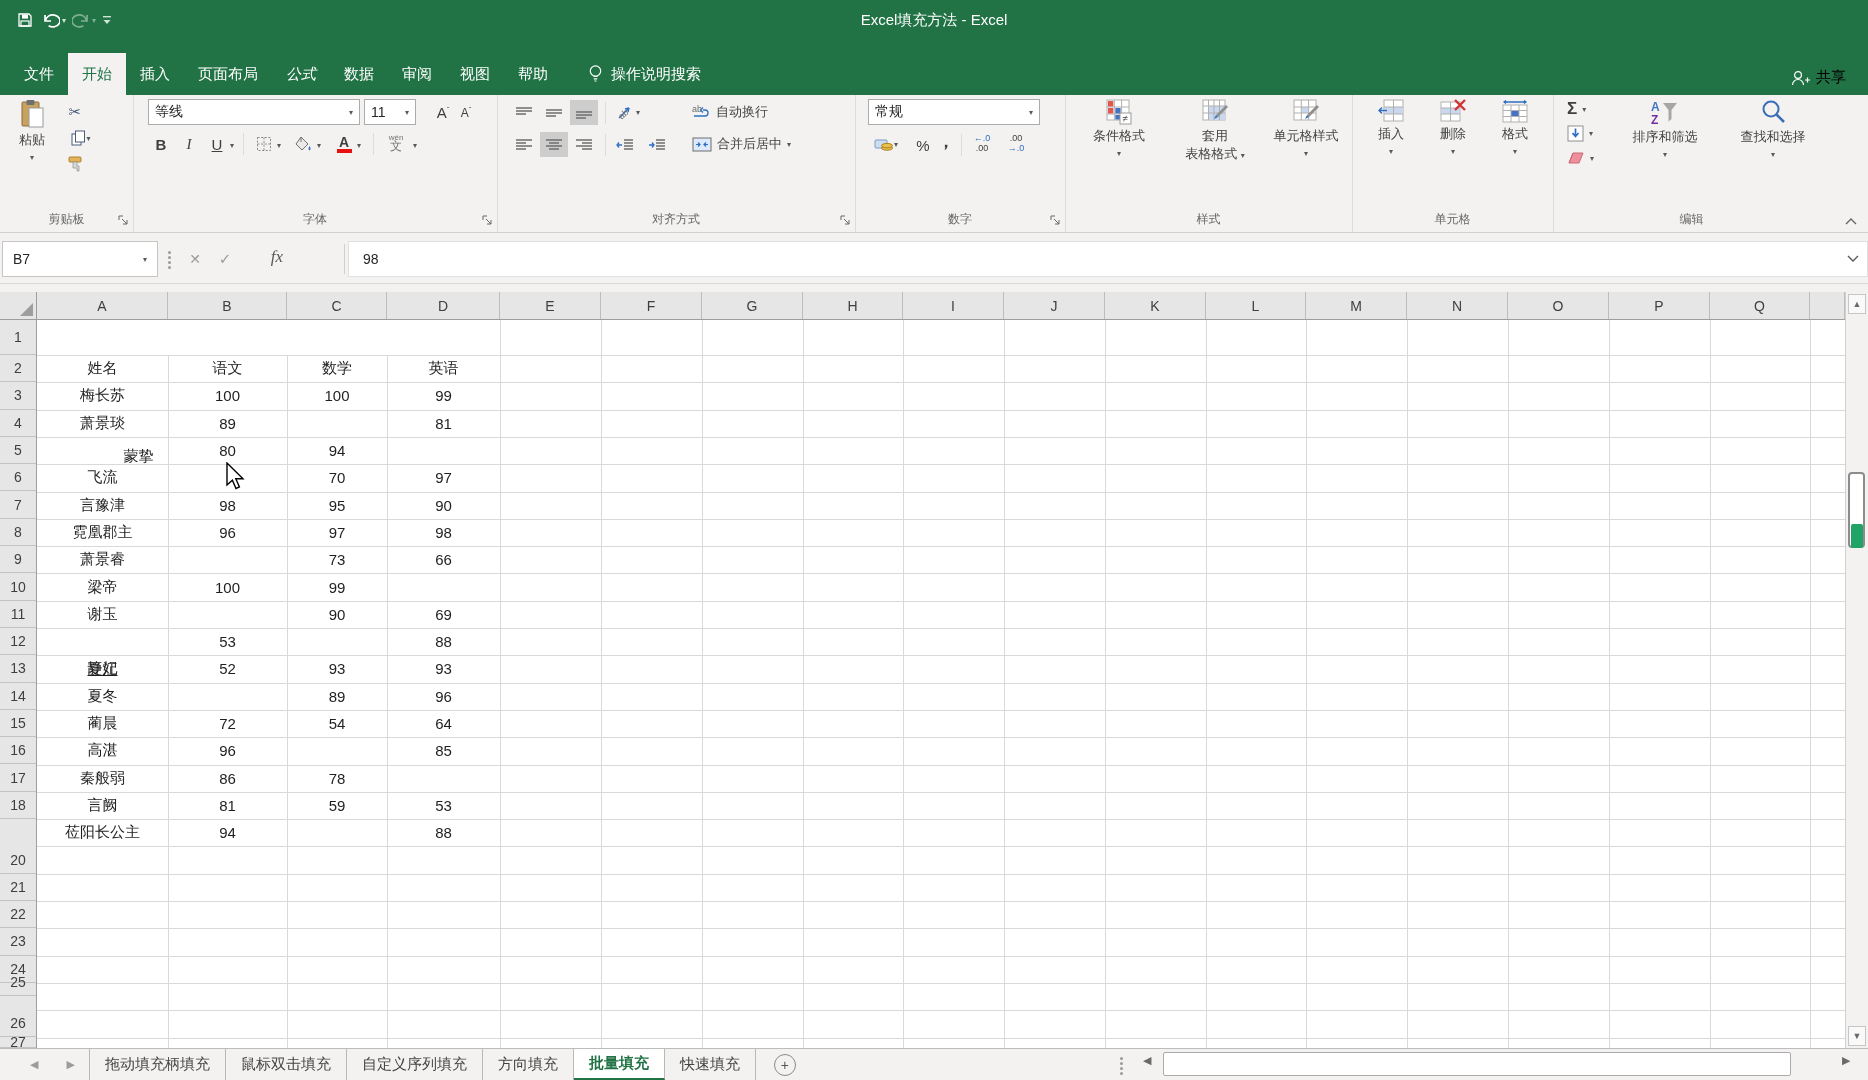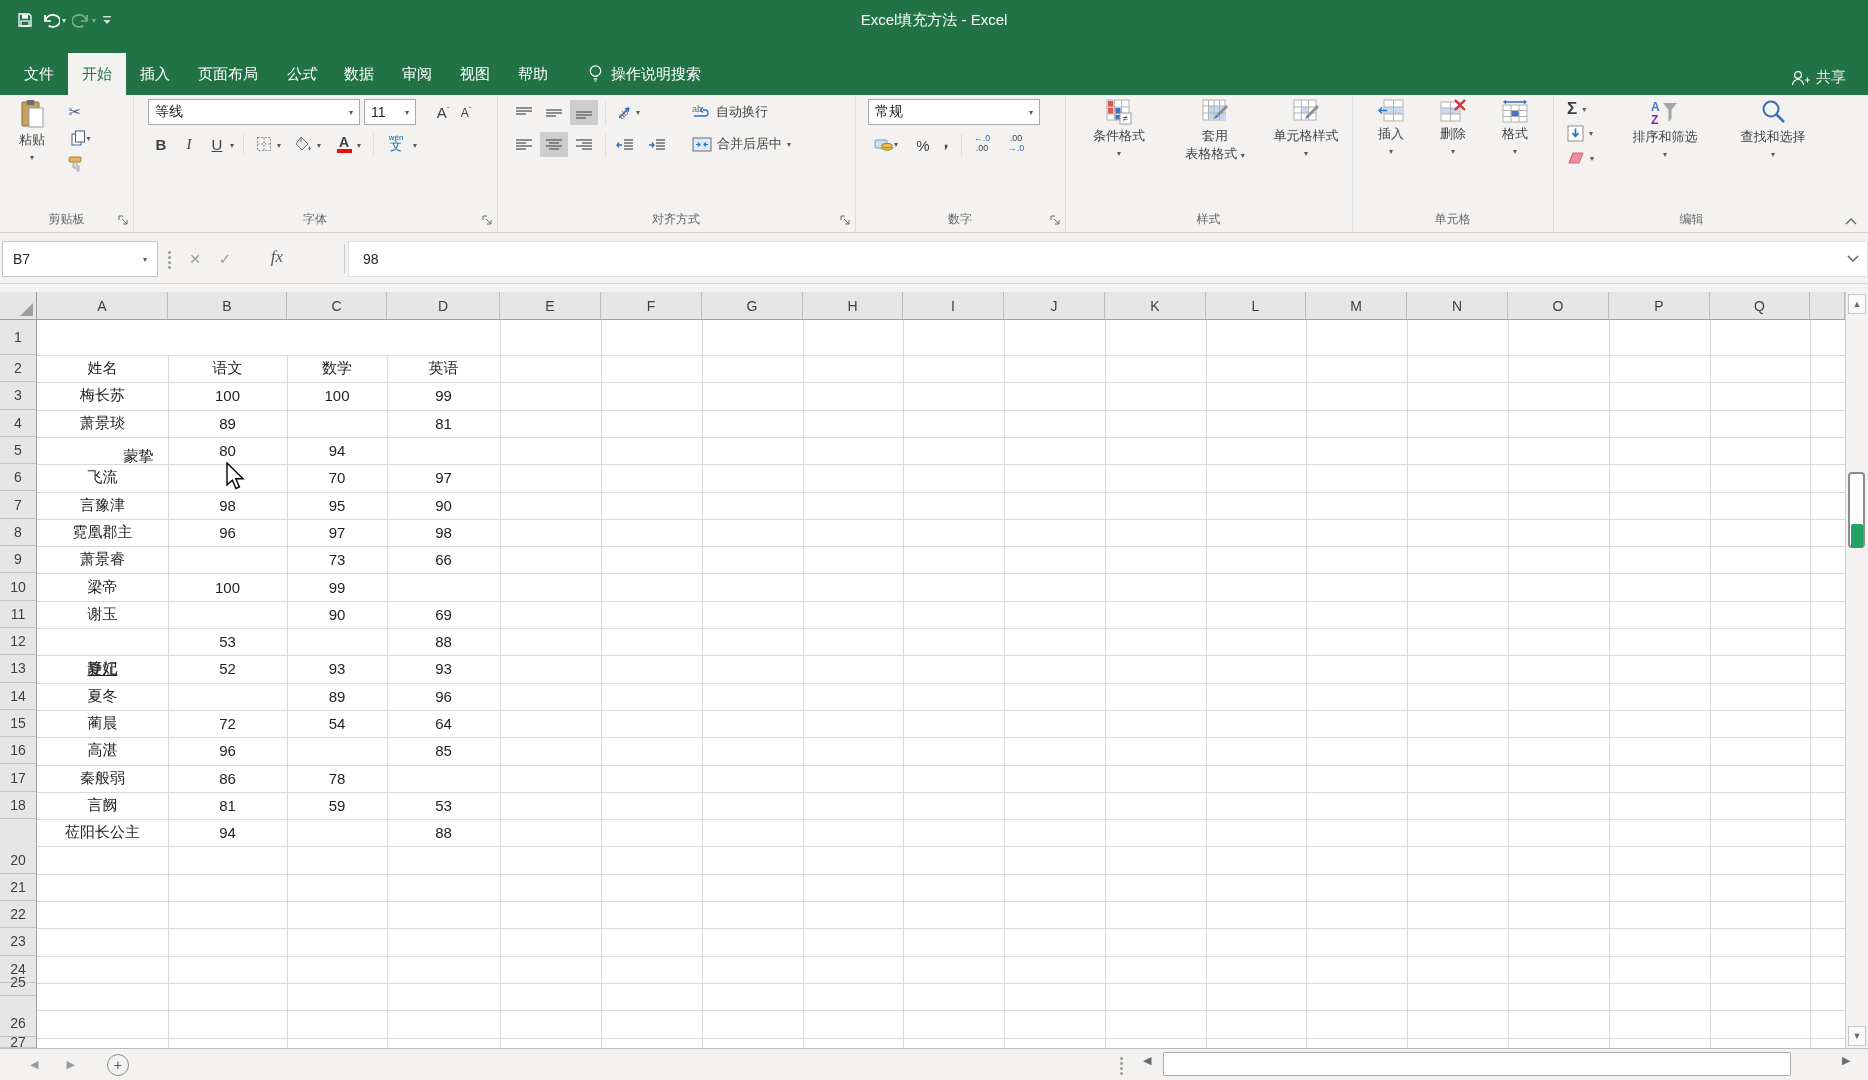--- a/index.html
+++ b/index.html
@@ -17,40 +17,40 @@
   .tb-right{position:absolute;right:0;top:0;height:40px;display:flex;align-items:center;}
   .login-btn{background:#8fb99e;color:#f2f7f3;font-size:14px;border:none;padding:4px 14px;margin-right:28px;cursor:default;}
   .winbtn{width:30px;height:40px;display:flex;align-items:center;justify-content:center;margin:0 8px;}
 
   
   .menubar{position:absolute;left:0;top:40px;width:1868px;height:55px;background:#217346;display:flex;align-items:flex-end;}
   .menu-tabs{display:flex;height:42px;margin-left:10px;}
   .mtab{color:#fff;font-size:15px;padding:0 14px;display:flex;align-items:center;height:42px;}
   .mtab.active{background:#f3f2f1;color:#217346;}
   .tellme{display:flex;align-items:center;gap:8px;color:#fff;font-size:15px;margin-left:26px;height:42px;}
-  .share{position:absolute;right:22px;bottom:8px;display:flex;align-items:center;gap:6px;color:#e5e5e5;font-size:15px;}
+  .share{position:absolute;right:22px;bottom:8px;display:flex;align-items:center;gap:6px;color:#000000;font-size:15px;}
 
   
   .ribbon{position:absolute;left:0;top:95px;width:1868px;height:137px;background:#f3f2f1;border-bottom:1px solid #d2d0ce;}
   .rgroup{position:absolute;top:0;height:137px;border-right:1px solid #dcdcdc;}
   .glabel{position:absolute;bottom:4px;left:0;width:100%;text-align:center;font-size:12px;color:#666;}
   .launcher{position:absolute;right:4px;bottom:6px;width:11px;height:11px;}
   .bigbtn{position:absolute;display:flex;flex-direction:column;align-items:center;gap:3px;font-size:13px;color:#444;text-align:center;line-height:15px;}
   .minibtn{position:absolute;width:26px;height:22px;display:flex;align-items:center;justify-content:center;}
   .dd{font-size:8px;color:#595959;}
   .combo{position:absolute;background:#fff;border:1px solid #ababab;display:flex;align-items:center;font-size:14px;color:#262626;padding:0 6px;box-sizing:border-box;}
   .combo .dd{margin-left:auto;}
   .fbtn{position:absolute;width:26px;height:26px;display:flex;align-items:center;justify-content:center;font-size:15px;color:#3f3f3f;}
   .tgl{position:absolute;width:28px;height:25px;display:flex;align-items:center;justify-content:center;}
   .tgl.sel{background:#cdcdcd;}
   .lblbtn{position:absolute;display:flex;align-items:center;gap:5px;font-size:13px;color:#444;}
   .vsep{position:absolute;width:1px;background:#dcdcdc;}
   .fontcolor-a{font-weight:bold;font-size:14px;color:#3f3f3f;line-height:12px;}
   .redbar{width:15px;height:4px;background:#e81010;margin-top:1px;}
-  .wenbox{display:flex;flex-direction:column;align-items:center;line-height:8px;color:#0369a1;justify-content:center;}
+  .wenbox{display:flex;flex-direction:column;align-items:center;line-height:8px;color:#737373;justify-content:center;}
   .wenbox small{font-size:8px;}.wenbox span{font-size:12px;}
   .decbtn{position:absolute;font-size:9px;line-height:10px;color:#3f3f3f;text-align:center;width:30px;}
   .decbtn b{color:#2f6fc1;font-weight:normal;}
 
   
   .fbar{position:absolute;left:0;top:234px;width:1868px;height:50px;background:#f3f2f1;border-bottom:1px solid #d8d8d8;box-sizing:border-box;}
   .namebox{position:absolute;left:2px;top:7px;width:156px;height:36px;background:#fff;border:1px solid #c8c6c4;box-sizing:border-box;display:flex;align-items:center;padding:0 10px;font-size:14px;}
   .fx-content{position:absolute;left:348px;top:7px;right:0;height:36px;background:#fff;border:1px solid #e0e0e0;box-sizing:border-box;display:flex;align-items:center;padding:0 14px;font-size:14px;}
   .fxsym{font-family:"Liberation Serif","DejaVu Serif",serif;font-style:italic;font-size:17px;color:#595959;}
 
@@ -661,20 +661,28 @@
     <div class="vthumb"></div>
     <div class="greenbar"></div>
     <div class="sbarrow" style="bottom:2px">▼</div>
   </div>
 
   <div class="sheetbar">
     <div class="navarrows">
       <span>◀</span>
       <span>▶</span>
     </div>
+    <div class="stabs" id="sheetTabs">
+        <div class="stab">拖动填充柄填充</div>
+        <div class="stab">鼠标双击填充</div>
+        <div class="stab">自定义序列填充</div>
+        <div class="stab">方向填充</div>
+        <div class="stab active">批量填充</div>
+        <div class="stab">快速填充</div>
+      </div>
     <div class="addsheet">+</div>
     <div class="grip">
         <i></i>
         <i></i>
         <i></i>
         <i></i>
       </div>
     <div class="hscroll-larr">◀</div>
     <div class="hthumb"></div>
     <div class="hscroll-rarr">▶</div>

